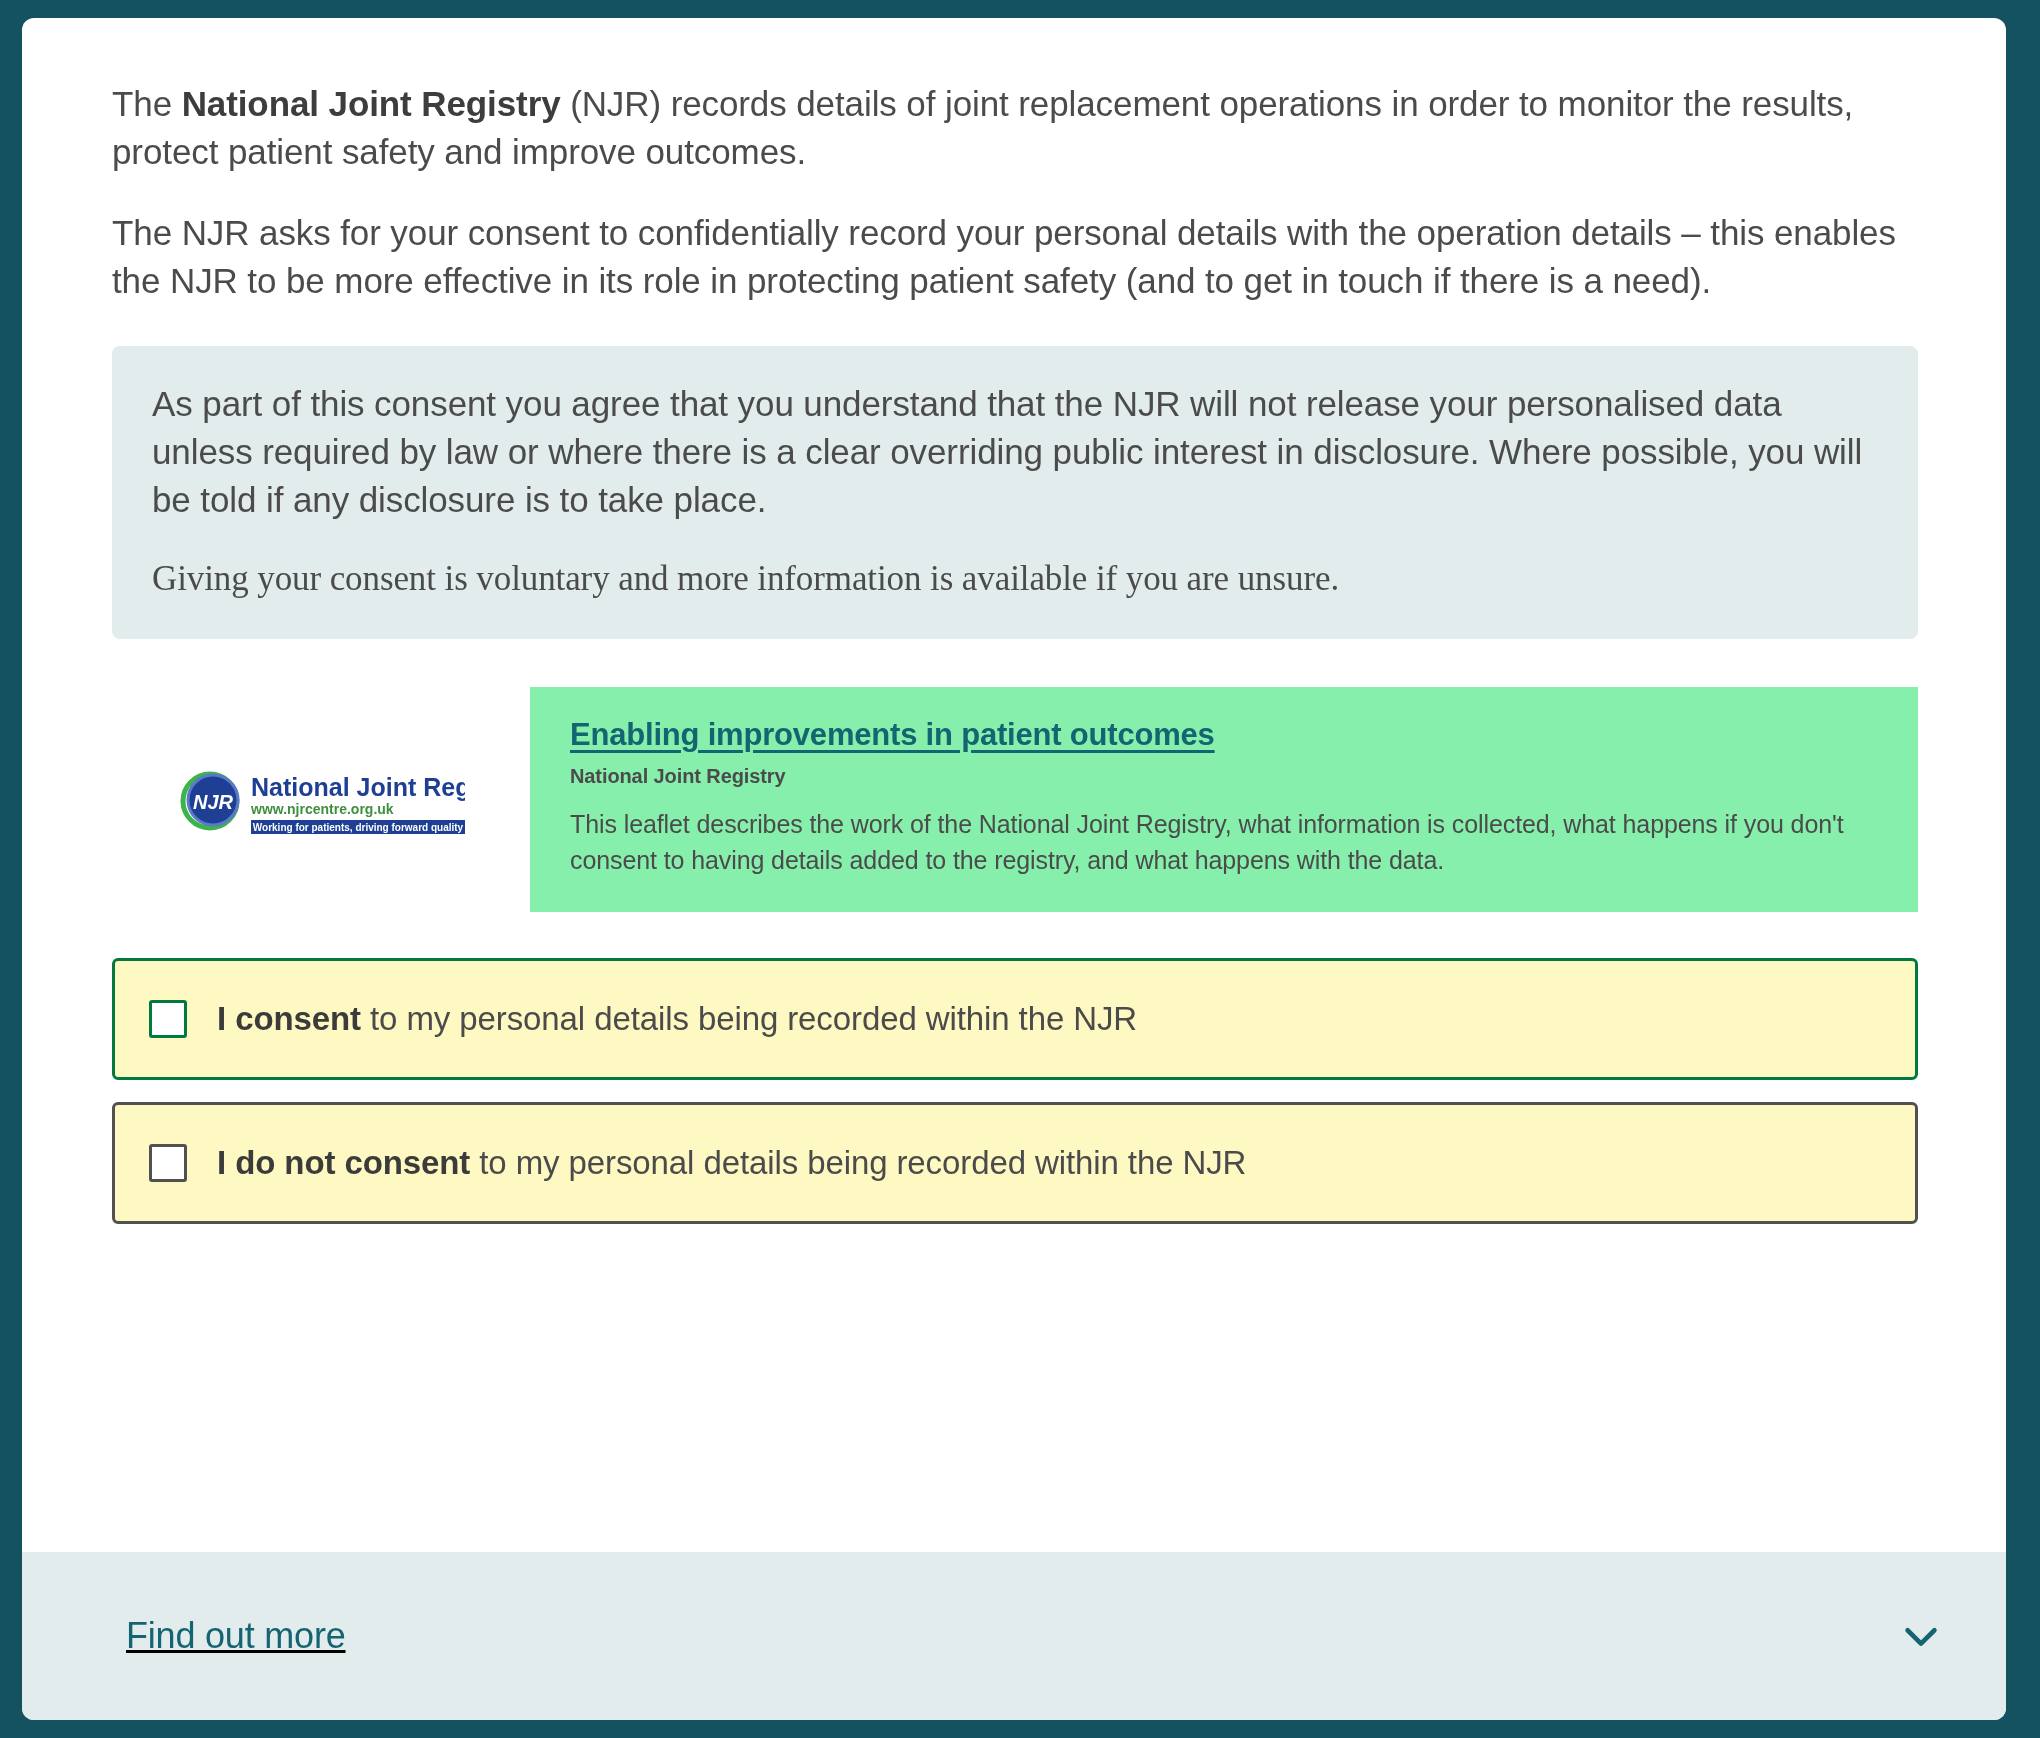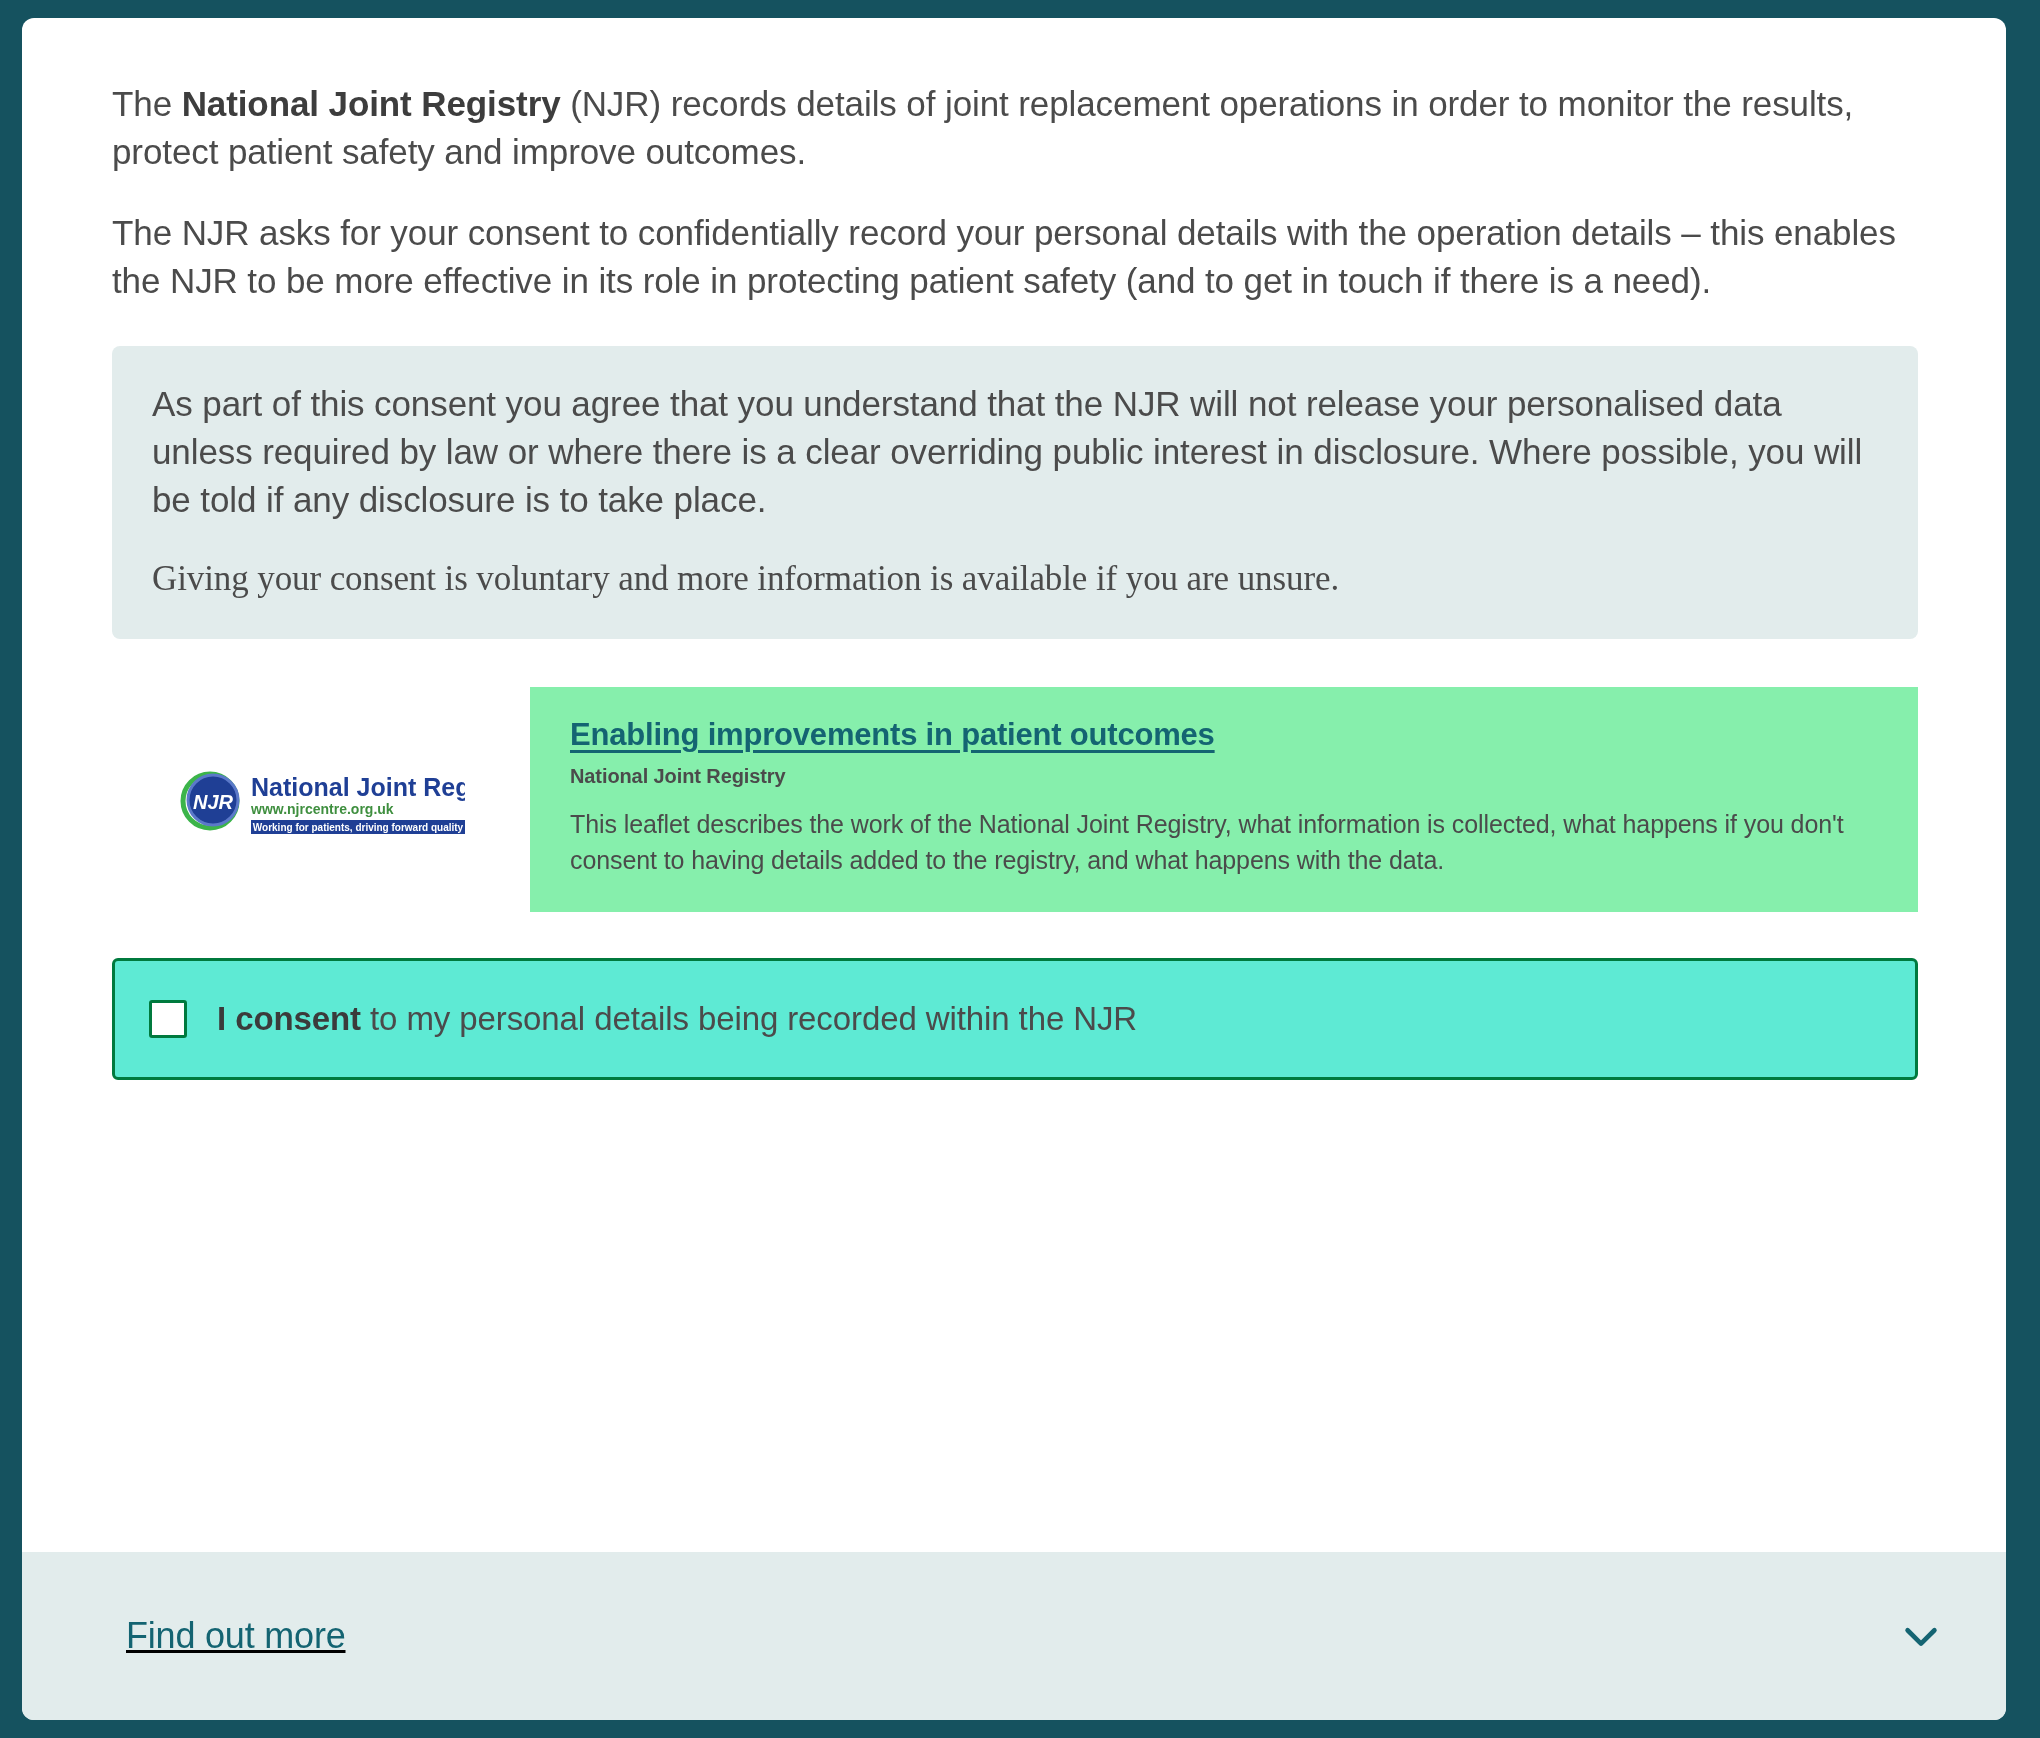--- a/index.html
+++ b/index.html
@@ -121,21 +121,21 @@
   }
 
   .option-box {
     display: flex;
     align-items: center;
     border: 3px solid #515151;
     border-radius: 6px;
     height: 122px;
     padding: 0 34px;
     margin-bottom: 22px;
-    background: #5eead4;
+    background: #fef9c3;
     cursor: pointer;
   }
   .option-box:last-child { margin-bottom: 0; }
   .option-box.selected-outline { border-color: #007a3e; }
 
   .cbx {
     flex: 0 0 auto;
     width: 38px;
     height: 38px;
     border: 3px solid #515151;
@@ -215,20 +215,24 @@
 
     </div>
 
     <div class="options">
 
       <div class="option-box selected-outline">
         <span class="cbx green"></span>
         <span class="option-label"><b>I consent</b><span> to my personal details being recorded within the NJR</span></span>
       </div>
 
+      <div class="option-box">
+        <span class="cbx"></span>
+        <span class="option-label"><b>I do not consent</b><span> to my personal details being recorded within the NJR</span></span>
+      </div>
 
     </div>
 
   </div>
 
   <div class="footer-bar">
     <span class="footer-label">Find out more</span>
     <span>
       <svg class="chev" viewBox="0 0 24 24" fill="none" stroke="#146472" stroke-width="2.4" stroke-linecap="round" stroke-linejoin="round">
         <polyline points="5 9 12 16 19 9"></polyline>

